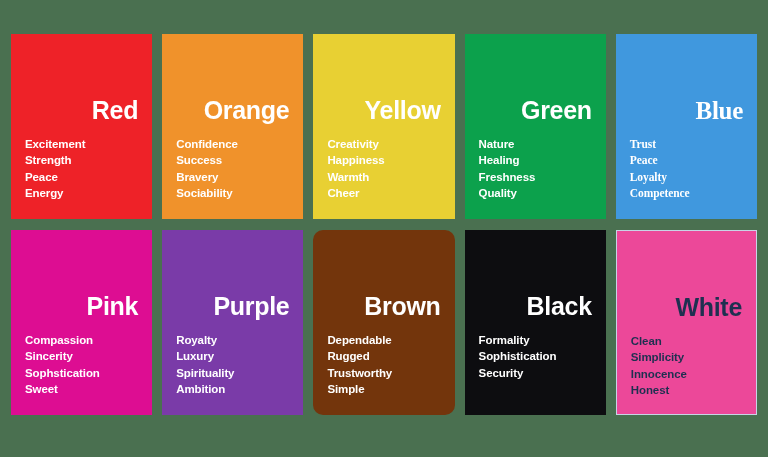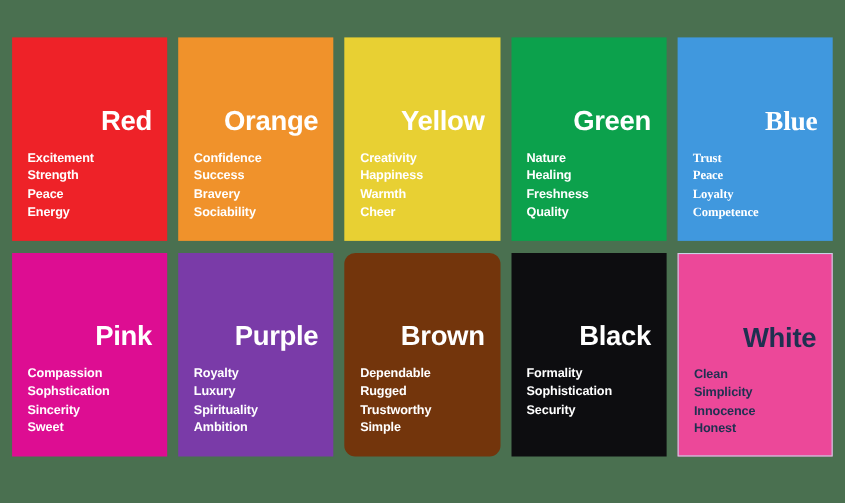--- a/index.html
+++ b/index.html
@@ -124,22 +124,22 @@
         <li class="trait-item">Trust</li>
         <li class="trait-item">Peace</li>
         <li class="trait-item">Loyalty</li>
         <li class="trait-item">Competence</li>
       </ul>
     </div>
     <div class="card light-text" style="background: rgb(221, 13, 146);">
       <div class="card-title">Pink</div>
       <ul class="trait-list">
         <li class="trait-item">Compassion</li>
+        <li class="trait-item">Sincerity</li>
         <li class="trait-item">Sophstication</li>
-        <li class="trait-item">Sincerity</li>
         <li class="trait-item">Sweet</li>
       </ul>
     </div>
     <div class="card light-text" style="background: rgb(122, 59, 168);">
       <div class="card-title">Purple</div>
       <ul class="trait-list">
         <li class="trait-item">Royalty</li>
         <li class="trait-item">Luxury</li>
         <li class="trait-item">Spirituality</li>
         <li class="trait-item">Ambition</li>

